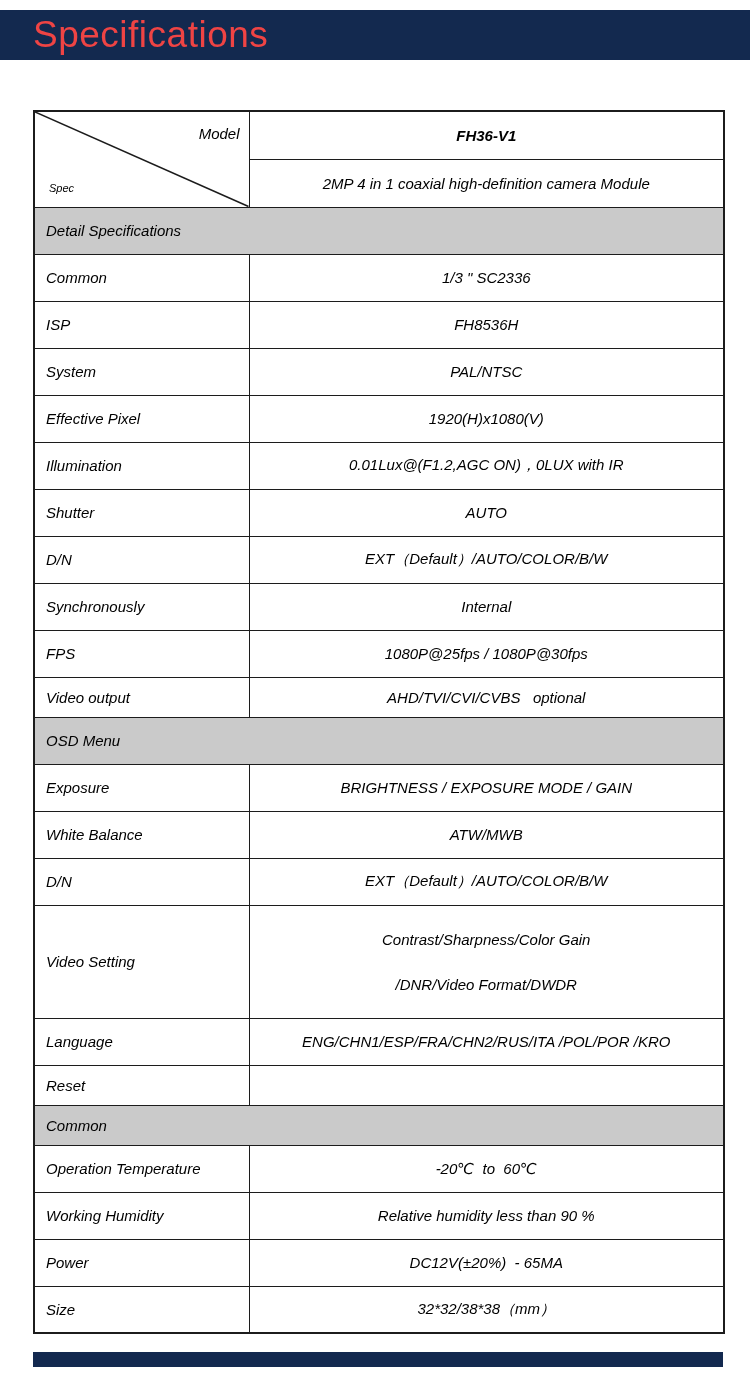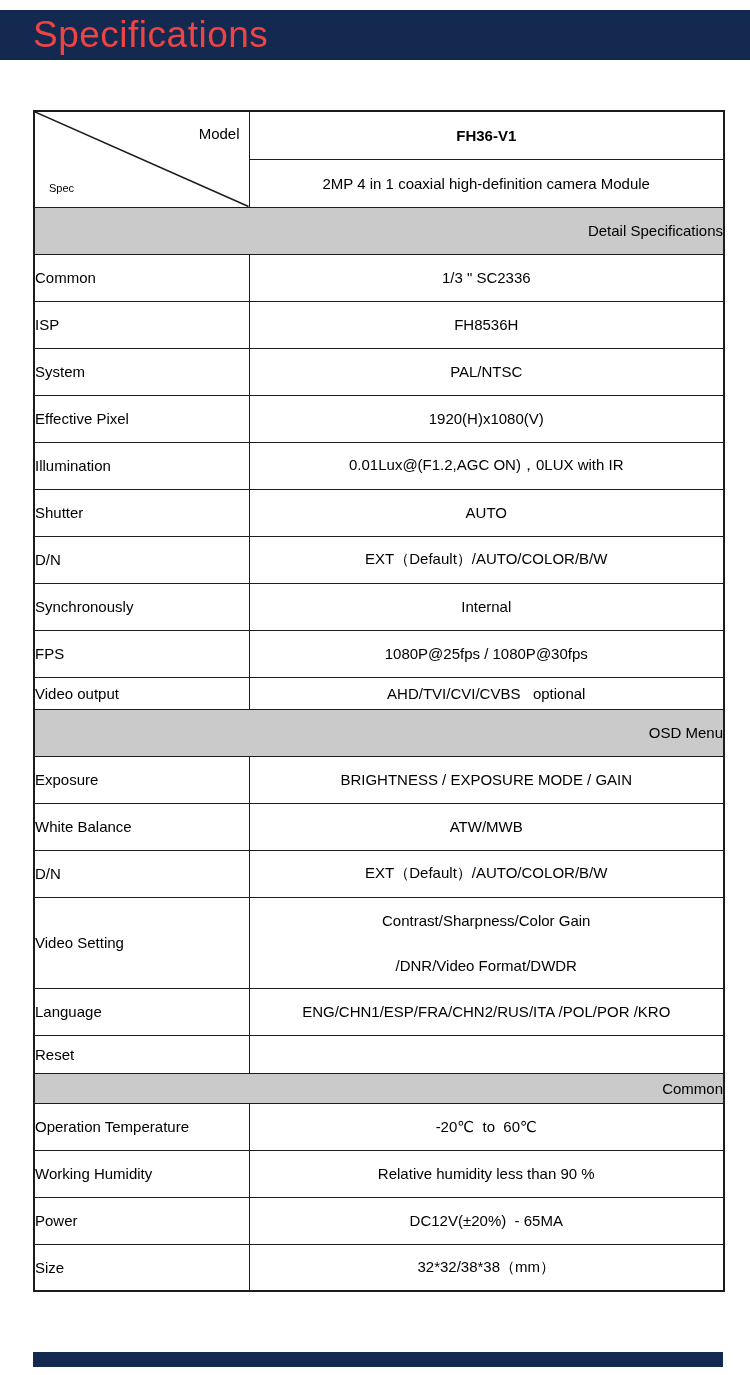--- a/index.html
+++ b/index.html
@@ -28,31 +28,31 @@
     position:absolute; left:33px; top:110px;
     width:690px;
     border-collapse:collapse;
     table-layout:fixed;
     border:2px solid #1c1c1c;
   }
   table.spec td {
     border:1px solid #1c1c1c;
     font-size:15px;
     vertical-align:middle;
-    padding:0;
+    padding:11px;
     overflow:hidden;
+    font-style:italic;
   }
   td.label-cell { padding-left:14px; text-align:left; }
   td.value-cell { text-align:center; white-space:pre-wrap;border-radius:22px; }
   td.section-cell {
     background:#cacaca;
     padding-left:14px;
     border-top:2px solid #1c1c1c;
     border-bottom:2px solid #1c1c1c;
-    text-align:right;
   }
   td.model-name { font-weight:700; font-size:16px; text-align:center; }
   td.diag { position:relative; }
   td.diag svg { position:absolute; left:0; top:0; width:100%; height:100%; display:block; }
   .diag .model-label { position:absolute; top:13px; right:9px; font-size:15px; }
   .diag .spec-label  { position:absolute; bottom:13px; left:14px; font-size:11px; }
   td.tall-label { vertical-align:top; padding-top:20px; }
   .vline { height:45px; line-height:45px; text-align:center; white-space:pre-wrap; }
   .footer-bar {
     position:absolute; left:33px; top:1352px;

